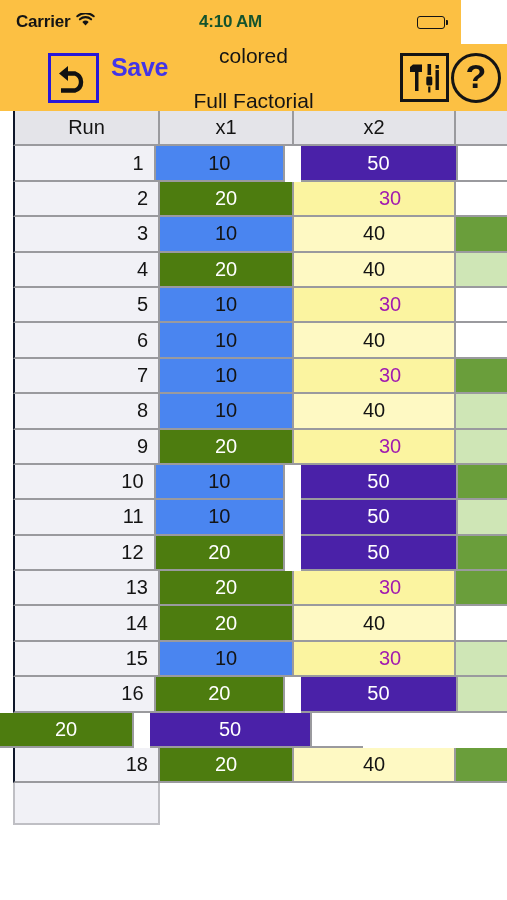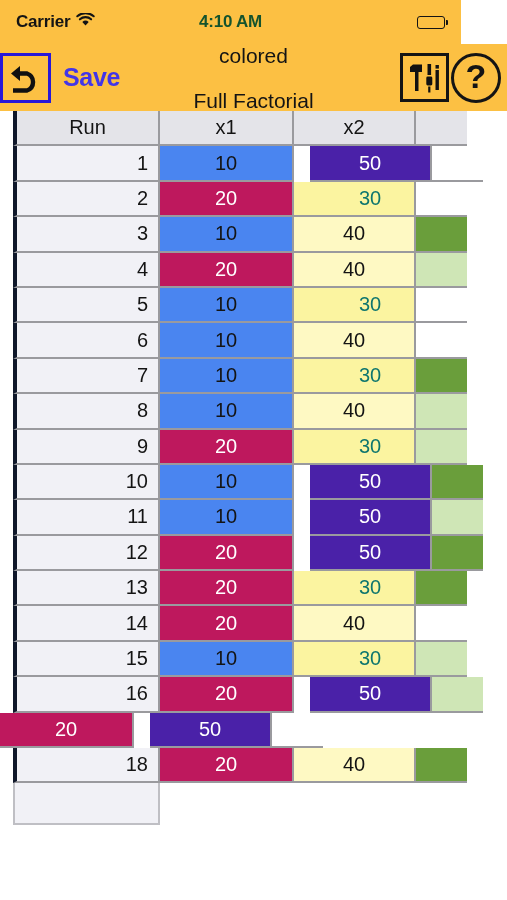--- a/index.html
+++ b/index.html
@@ -69,23 +69,24 @@
   
   .navbar {
     position: absolute;
     top: 44px; left: 0;
     width: 507px; height: 67px;
     background: #FCC043;
     display: flex;
     align-items: center;
   }
   .nav-left {
-    display: flex; align-items: center;
+    display: flex; 
     padding-left: 0;
     gap: 12px;
+    margin-left: 48px;
   }
   .undo-box {
     width: 51px; height: 50px;
     border: 3px solid #2718D8;
     background: transparent;
     display: flex; align-items: center; justify-content: center;
   }
   .save-label {
     font-size: 25px;
     color: #4335E8;
@@ -151,45 +152,45 @@
     border-right: 2px solid #9A9A9E;
     border-bottom: 2px solid #9A9A9E;
     background: #F1F1F6;
     overflow: hidden;
   }
   .c-run {
     width: 147px;
     margin-left: 13px;
     justify-content: flex-end;
     padding-right: 10px;
-    border-left: 4px solid #0f172a;
+    border-left: 2px solid #0f172a;
   }
   .c-x1 { width: 134px; justify-content: center; }
-  .c-x2 { width: 122px; justify-content: center; }
+  .c-x2 { width: 162px; justify-content: center; }
   .c-res {
     width: 51px;
     border-right: none;
     justify-content: center;
     background: #ffffff;
   }
 
   .header .cell {
     background: #E4E4E9;
     border-bottom: 2px solid #9A9A9E;
     font-size: 20px;
     color: #141414;
   }
   .header .c-run { justify-content: center; padding-right: 0; }
   .header .c-res { background: #E4E4E9; }
 
   
   .v-blue   { background: #4A85F0; color: #141414; }
-  .v-red    { background: #be185d; color: #FFFFFF; }
+  .v-red    { background: #4d7c0f; color: #FFFFFF; }
   .v-purple { background: #4A21A8; color: #FFFFFF; margin-left: 16px; }
-  .v-yellow { background: #FBF4A0; color: #0f766e; padding-left: 32px; }
+  .v-yellow { background: #FBF4A0; color: #a21caf; padding-left: 32px; }
   .v-orange { background: #fef9c3; color: #141414; }
 
   .r-green  { background: #6A9E3B; }
   .r-lgreen { background: #CFE6B6; }
   .r-none   { background: #FFFFFF; }
 
   
   .tail-row { display: flex; height: 42px; }
   .tail-cell {
     width: 147px;

